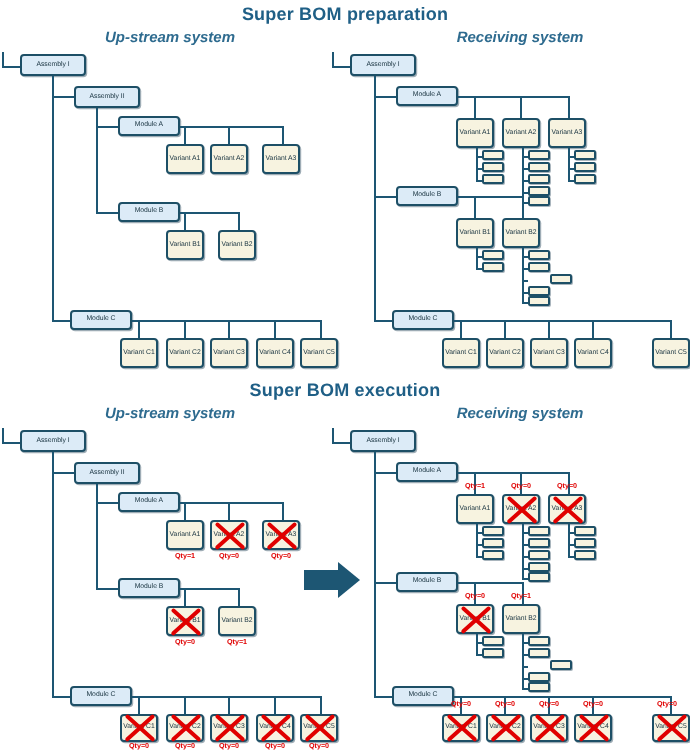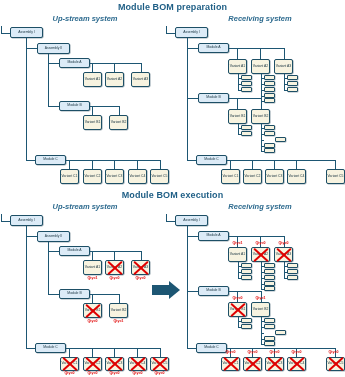--- a/index.html
+++ b/index.html
@@ -69,21 +69,21 @@
     border-top:9px solid transparent;
     border-bottom:9px solid transparent;
     border-left:11px solid #1d5673;
   }
 </style>
 </head>
 <body>
 
 <div id="stage">
 
-  <div class="main-title" style="left:0;top:2px;">Module BOM preparation</div>
+  <div class="main-title" style="left:0;top:2px;">Super BOM preparation</div>
   <div class="sys-title" style="left:30px;top:14px;width:110px;">Up-stream system</div>
   <div class="sys-title" style="left:205px;top:14px;width:110px;">Receiving system</div>
 
   <div class="ln lv" style="left:1px;top:26px;height:7px;"></div>
   <div class="ln lh" style="left:1px;top:32.5px;width:9px;"></div>
 
   <div class="node assy" style="left:10px;top:27px;width:33px;height:11px;">Assembly I</div>
 
   <div class="ln lv" style="left:26px;top:38px;height:123px;"></div>
   <div class="ln lh" style="left:26px;top:48px;width:11px;"></div>
@@ -200,21 +200,21 @@
   <div class="ln lv" style="left:252px;top:160px;height:9px;"></div>
   <div class="ln lv" style="left:274px;top:160px;height:9px;"></div>
   <div class="ln lv" style="left:296px;top:160px;height:9px;"></div>
   <div class="ln lv" style="left:335px;top:160px;height:9px;"></div>
   <div class="node var" style="left:221px;top:169px;width:19px;height:15px;">Variant C1</div>
   <div class="node var" style="left:243px;top:169px;width:19px;height:15px;">Variant C2</div>
   <div class="node var" style="left:265px;top:169px;width:19px;height:15px;">Variant C3</div>
   <div class="node var" style="left:287px;top:169px;width:19px;height:15px;">Variant C4</div>
   <div class="node var" style="left:326px;top:169px;width:19px;height:15px;">Variant C5</div>
 
-  <div class="main-title" style="left:0;top:190px;">Module BOM execution</div>
+  <div class="main-title" style="left:0;top:190px;">Super BOM execution</div>
   <div class="sys-title" style="left:30px;top:202px;width:110px;">Up-stream system</div>
   <div class="sys-title" style="left:205px;top:202px;width:110px;">Receiving system</div>
 
   <div class="ln lv" style="left:1px;top:214px;height:7px;"></div>
   <div class="ln lh" style="left:1px;top:220.5px;width:9px;"></div>
   <div class="node assy" style="left:10px;top:215px;width:33px;height:11px;">Assembly I</div>
   <div class="ln lv" style="left:26px;top:226px;height:123px;"></div>
   <div class="ln lh" style="left:26px;top:236px;width:11px;"></div>
   <div class="node assy" style="left:37px;top:231px;width:33px;height:11px;">Assembly II</div>
 

